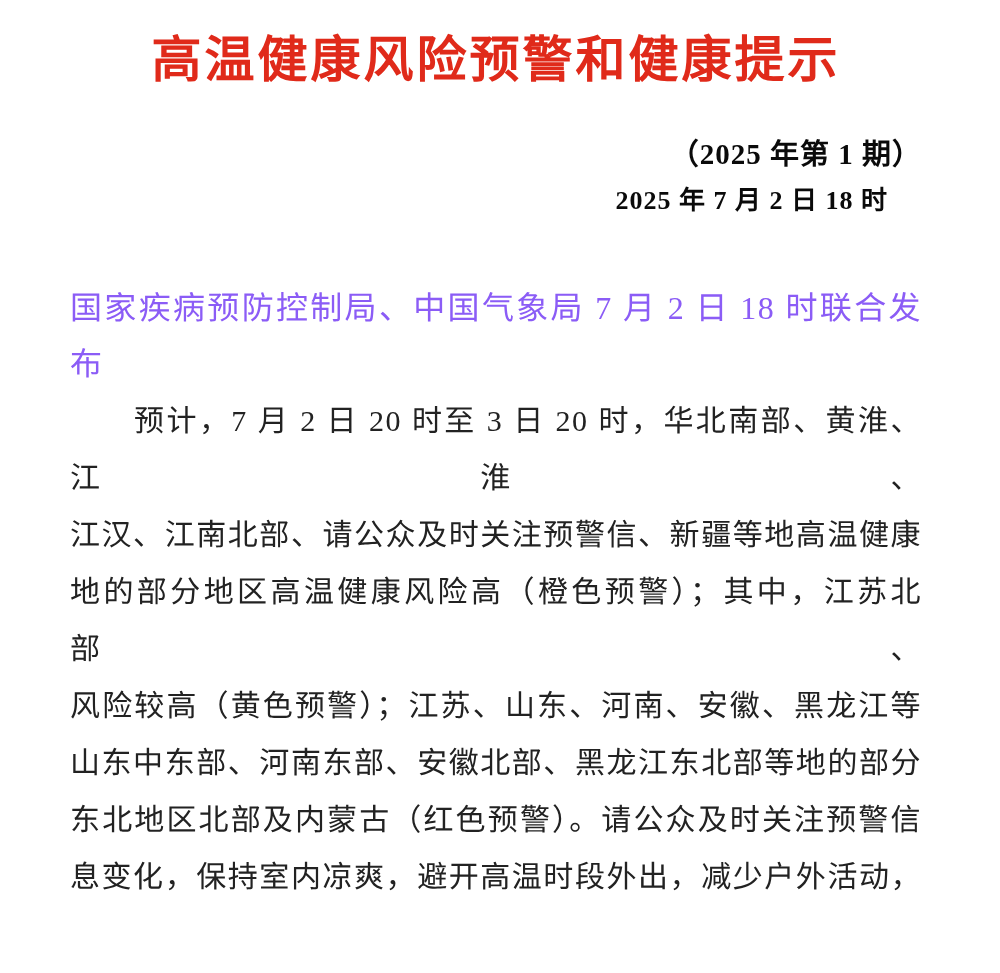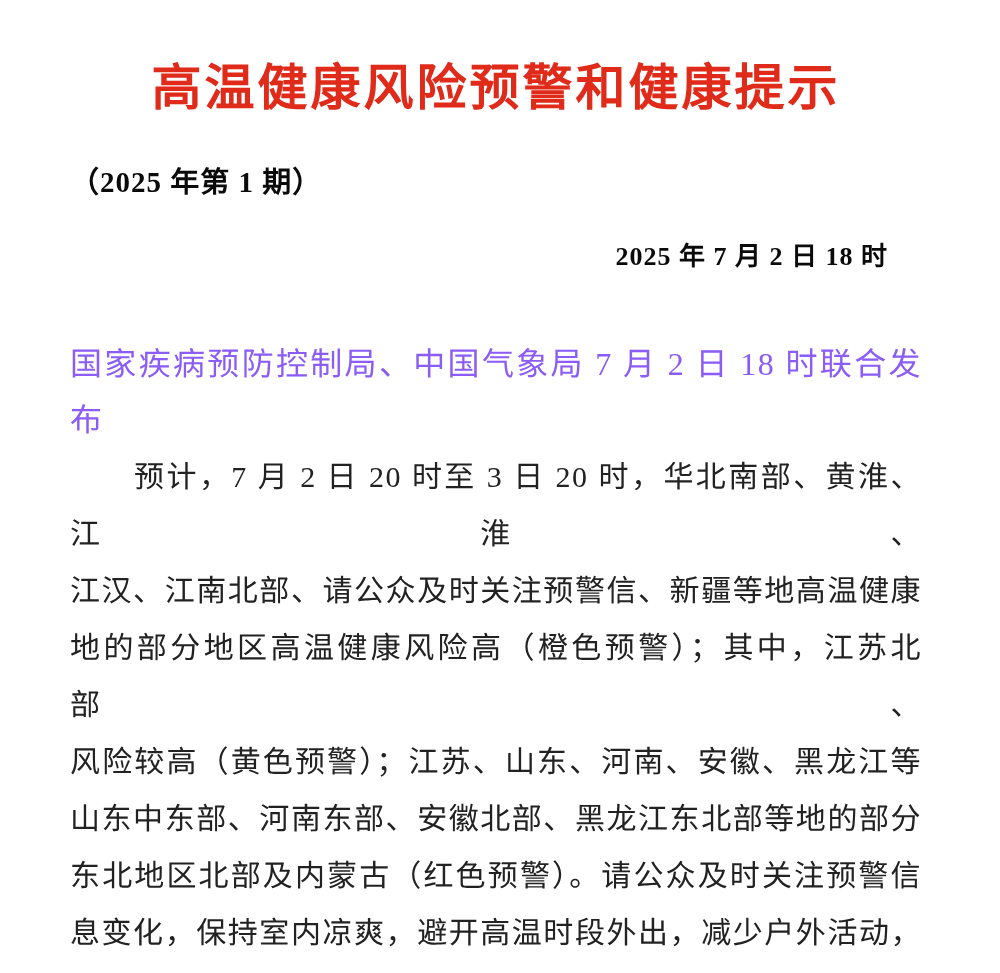--- a/index.html
+++ b/index.html
@@ -11,43 +11,43 @@
     width: 1000px;
     height: 973px;
     overflow: hidden;
     font-family: "Liberation Serif", "DejaVu Serif", serif;
     color: #111111;
   }
   .page {
     box-sizing: border-box;
     width: 1000px;
     height: 973px;
-    padding: 44px 78px 0 70px;
+    padding: 16px 78px 0 70px;
     background: #ffffff;
   }
   .doc-title {
     margin: 14px 0 0 0;
     font-size: 50px;
     line-height: 60px;
     font-weight: bold;
     text-align: center;
     letter-spacing: 3px;
     color: #e02a1a;
   }
   .issue-line {
     margin-top: 46px;
     font-size: 29px;
     line-height: 36px;
     font-weight: bold;
-    text-align: left;
+    text-align: right;
     letter-spacing: 1px;
     color: #0a0a0a;
   }
   .date-line {
-    margin-top: 40px;
+    margin-top: 12px;
     padding-right: 34px;
     font-size: 26px;
     line-height: 34px;
     font-weight: bold;
     text-align: right;
     letter-spacing: 1px;
     color: #0a0a0a;
   }
   .announcement {
     margin-top: 62px;

